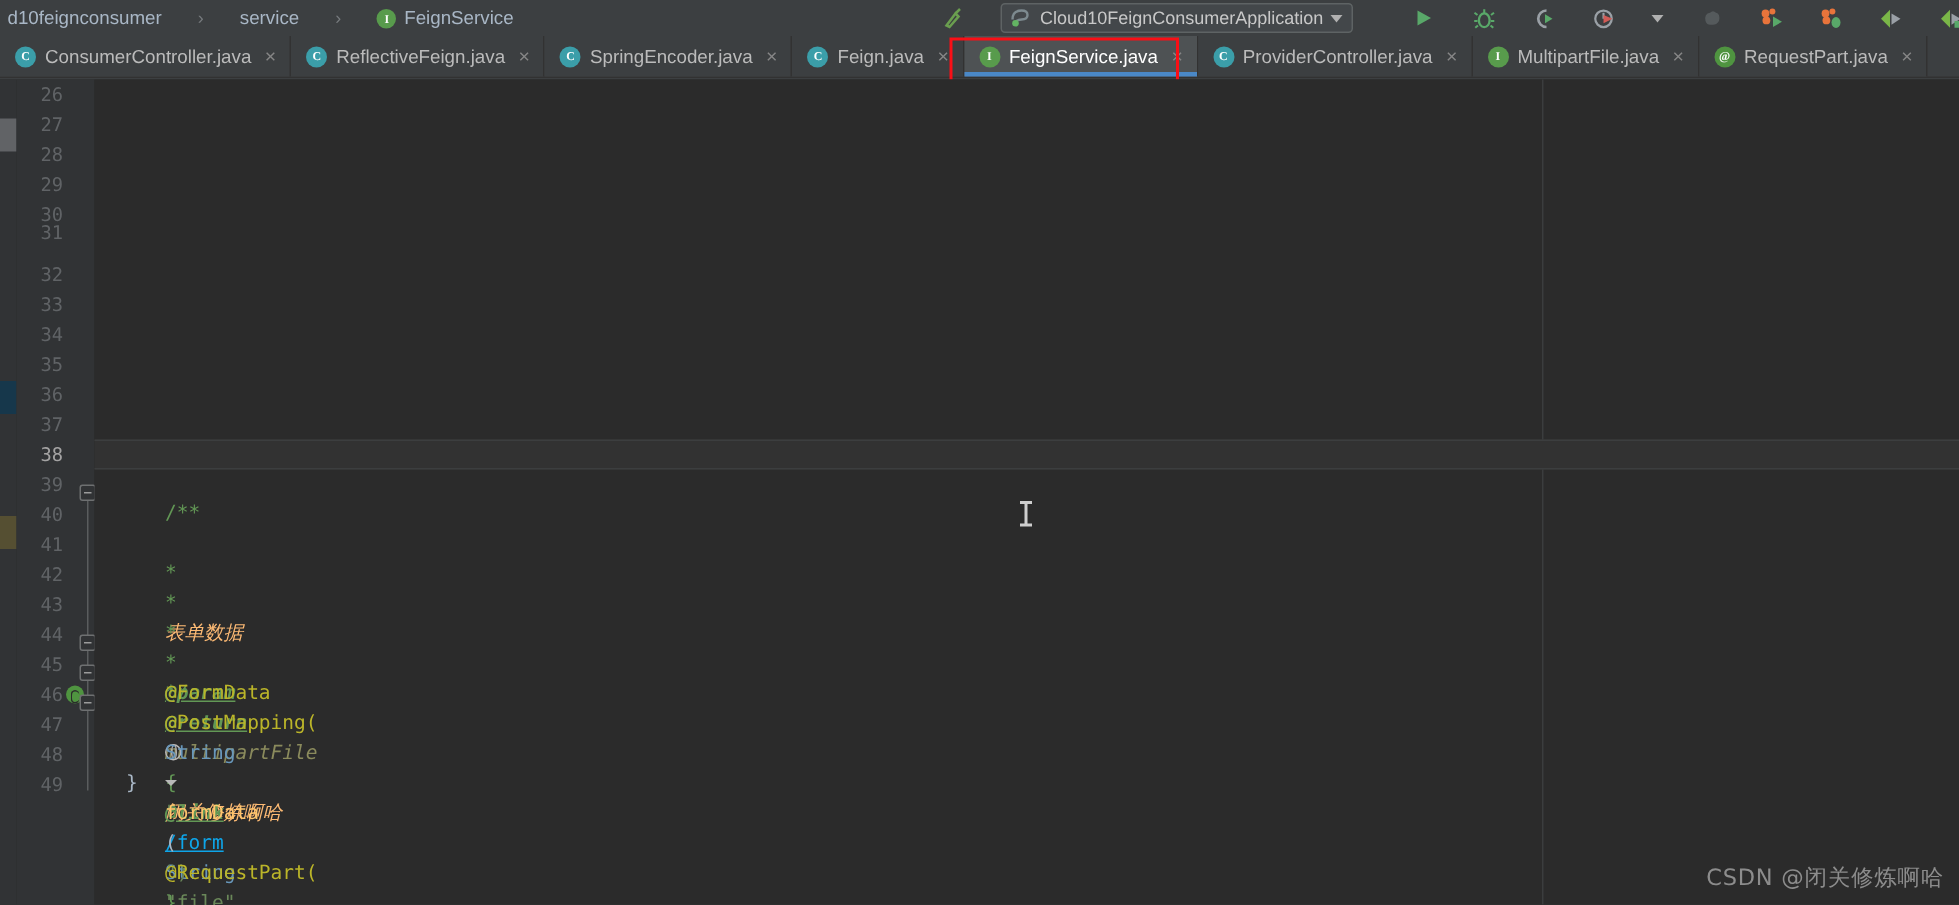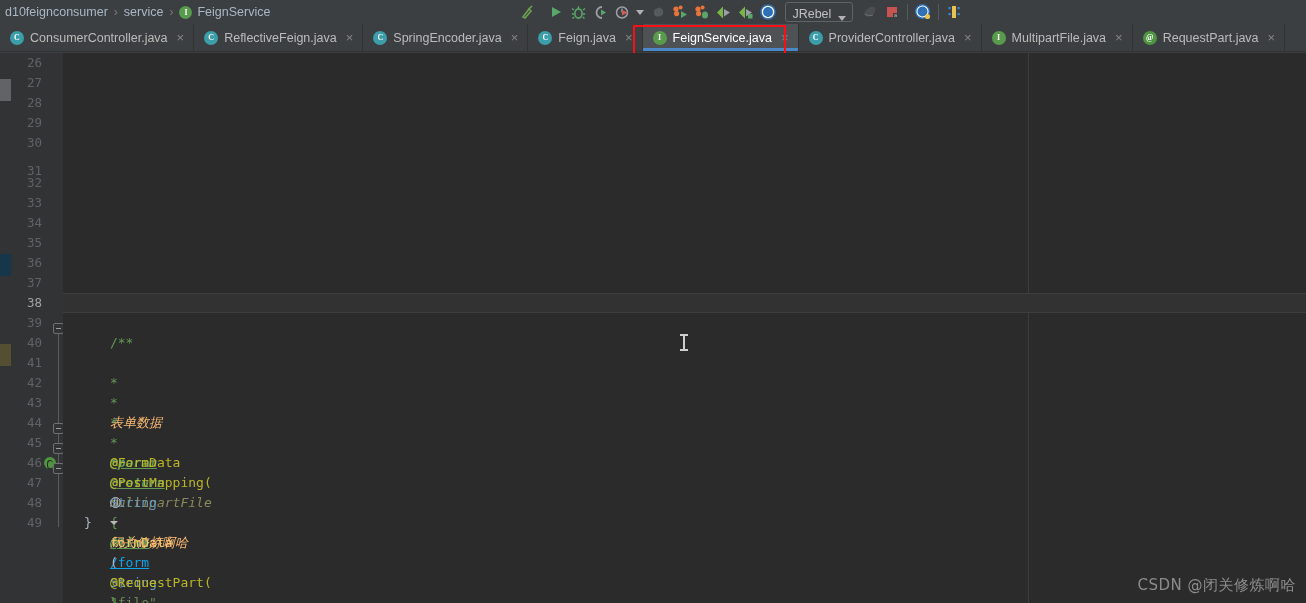--- a/index.html
+++ b/index.html
@@ -12,20 +12,21 @@
   }
 
   
   #toolbar {
     position: absolute; left: 0; top: 0;
     width: 1306px; height: 24px;
     background: #3c3f41;
     display: flex; align-items: center;
     font-size: 12.5px; color: #bbbbbb;
     white-space: nowrap;
+    gap: 18px;
   }
   .bc-item { display: flex; align-items: center; gap: 5px; padding: 0 5px; color: #a9b7c6; }
   .bc-sep { color: #777b7e; font-size: 12px; padding: 0 1px; }
   .bc-icon {
     width: 13px; height: 13px; border-radius: 50%;
     background: #589b4c; color: #fff;
     font-size: 8px; font-weight: bold;
     display: flex; align-items: center; justify-content: center;
     font-family: "Liberation Serif", serif;
   }
@@ -225,20 +226,30 @@
 
   <div id="toolbar-spacer"></div>
 
   <span class="tb-icon">
     <svg width="16" height="16" viewBox="0 0 16 16">
       <path d="M3 13 L9 5 L11 7 L5 14 Z" fill="none" stroke="#6a9e4f" stroke-width="1.7"></path>
       <path d="M9 5 L12 2" stroke="#6a9e4f" stroke-width="1.7"></path>
     </svg>
   </span>
 
+  <div class="run-config">
+    <span class="tb-icon" style="width:16px">
+      <svg width="15" height="14" viewBox="0 0 15 14">
+        <path d="M2 8 Q2 2 8 2 Q12 2 12 5 Q12 8 8 8 Q5 8 4 10" fill="none" stroke="#7d8a8f" stroke-width="1.6"></path>
+        <circle cx="4" cy="10.5" r="2.2" fill="#63b463"></circle>
+      </svg>
+    </span>
+    <span>Cloud10FeignConsumerApplication</span>
+    <span class="caret-dn"></span>
+  </div>
 
   <span style="width:6px"></span>
 
   <span class="tb-icon">
     <svg width="14" height="14" viewBox="0 0 14 14">
         <path d="M3 2 L12 7 L3 12 Z" fill="#59a869"></path>
       </svg>
   </span>
   <span class="tb-icon">
     <svg width="15" height="15" viewBox="0 0 15 15">
@@ -407,21 +418,21 @@
     <div class="strip-mark" style="top:201px;height:22px;background:#16374b;"></div>
     <div class="strip-mark" style="top:291px;height:22px;background:#554f32;"></div>
   </div>
 
   <div id="gutter">
     <div class="lineno" style="top:0px">26</div>
     <div class="lineno" style="top:20px">27</div>
     <div class="lineno" style="top:40px">28</div>
     <div class="lineno" style="top:60px">29</div>
     <div class="lineno" style="top:80px">30</div>
-    <div class="lineno" style="top:108px">31</div>
+    <div class="lineno" style="top:92px">31</div>
     <div class="lineno" style="top:120px">32</div>
     <div class="lineno" style="top:140px">33</div>
     <div class="lineno" style="top:160px">34</div>
     <div class="lineno" style="top:180px">35</div>
     <div class="lineno" style="top:200px">36</div>
     <div class="lineno" style="top:220px">37</div>
     <div class="lineno cur" style="top:240px">38</div>
     <div class="lineno" style="top:260px">39</div>
     <div class="lineno" style="top:280px">40</div>
     <div class="lineno" style="top:300px">41</div>

